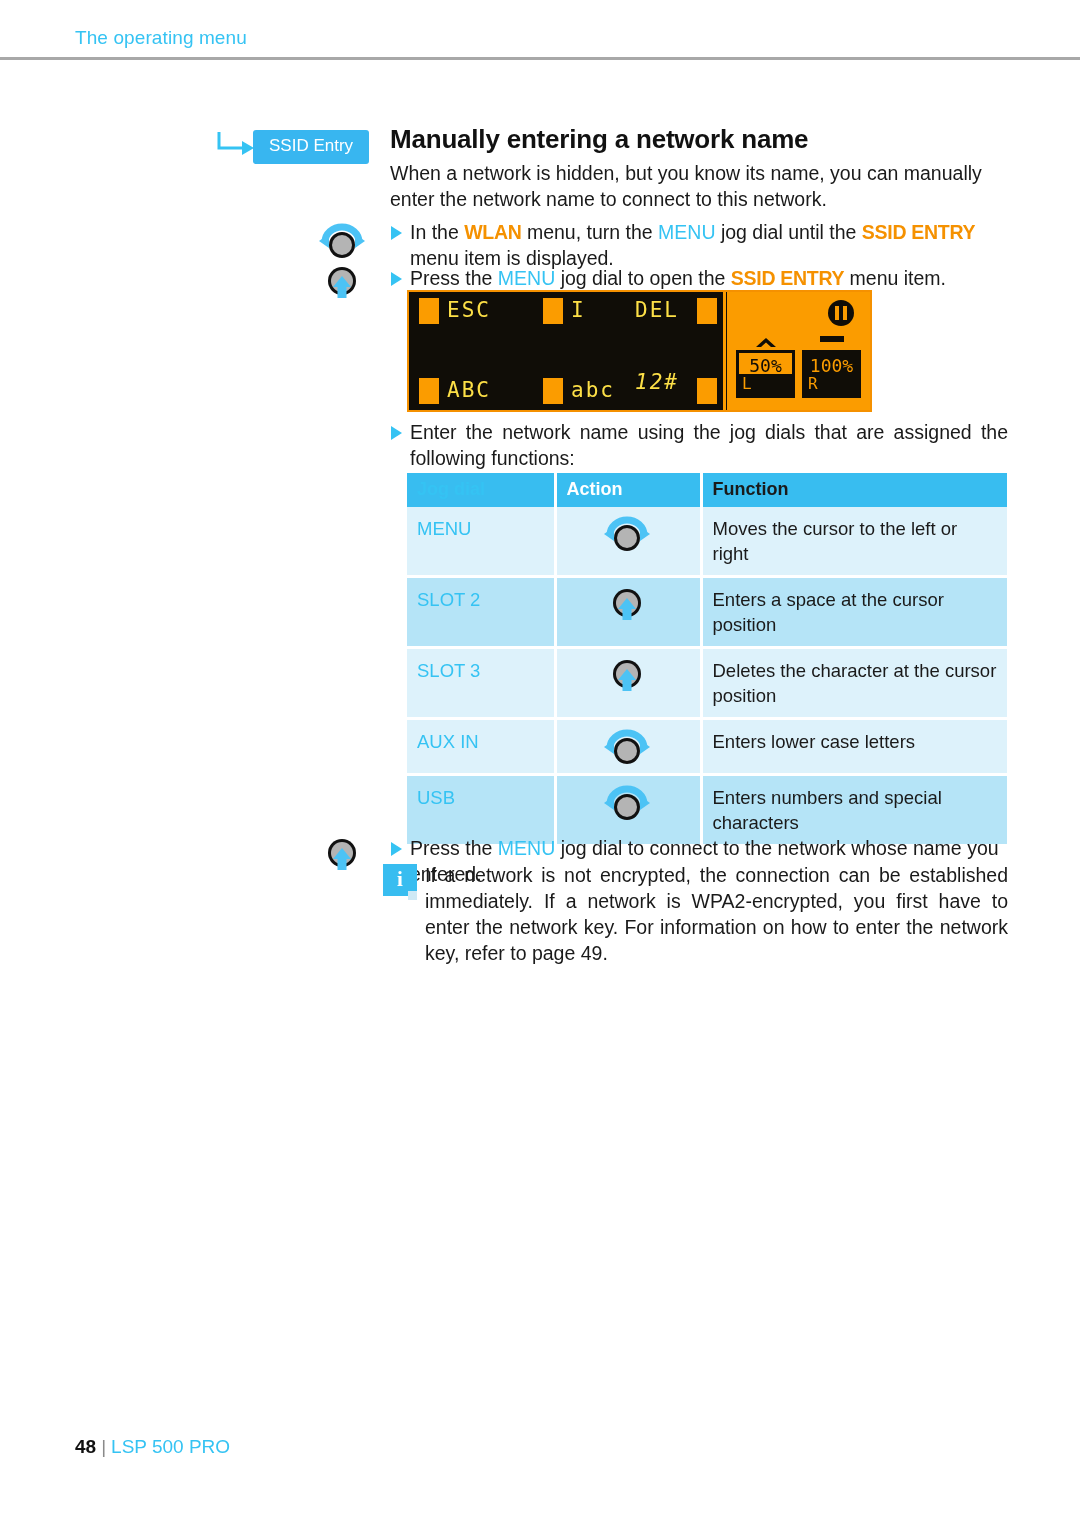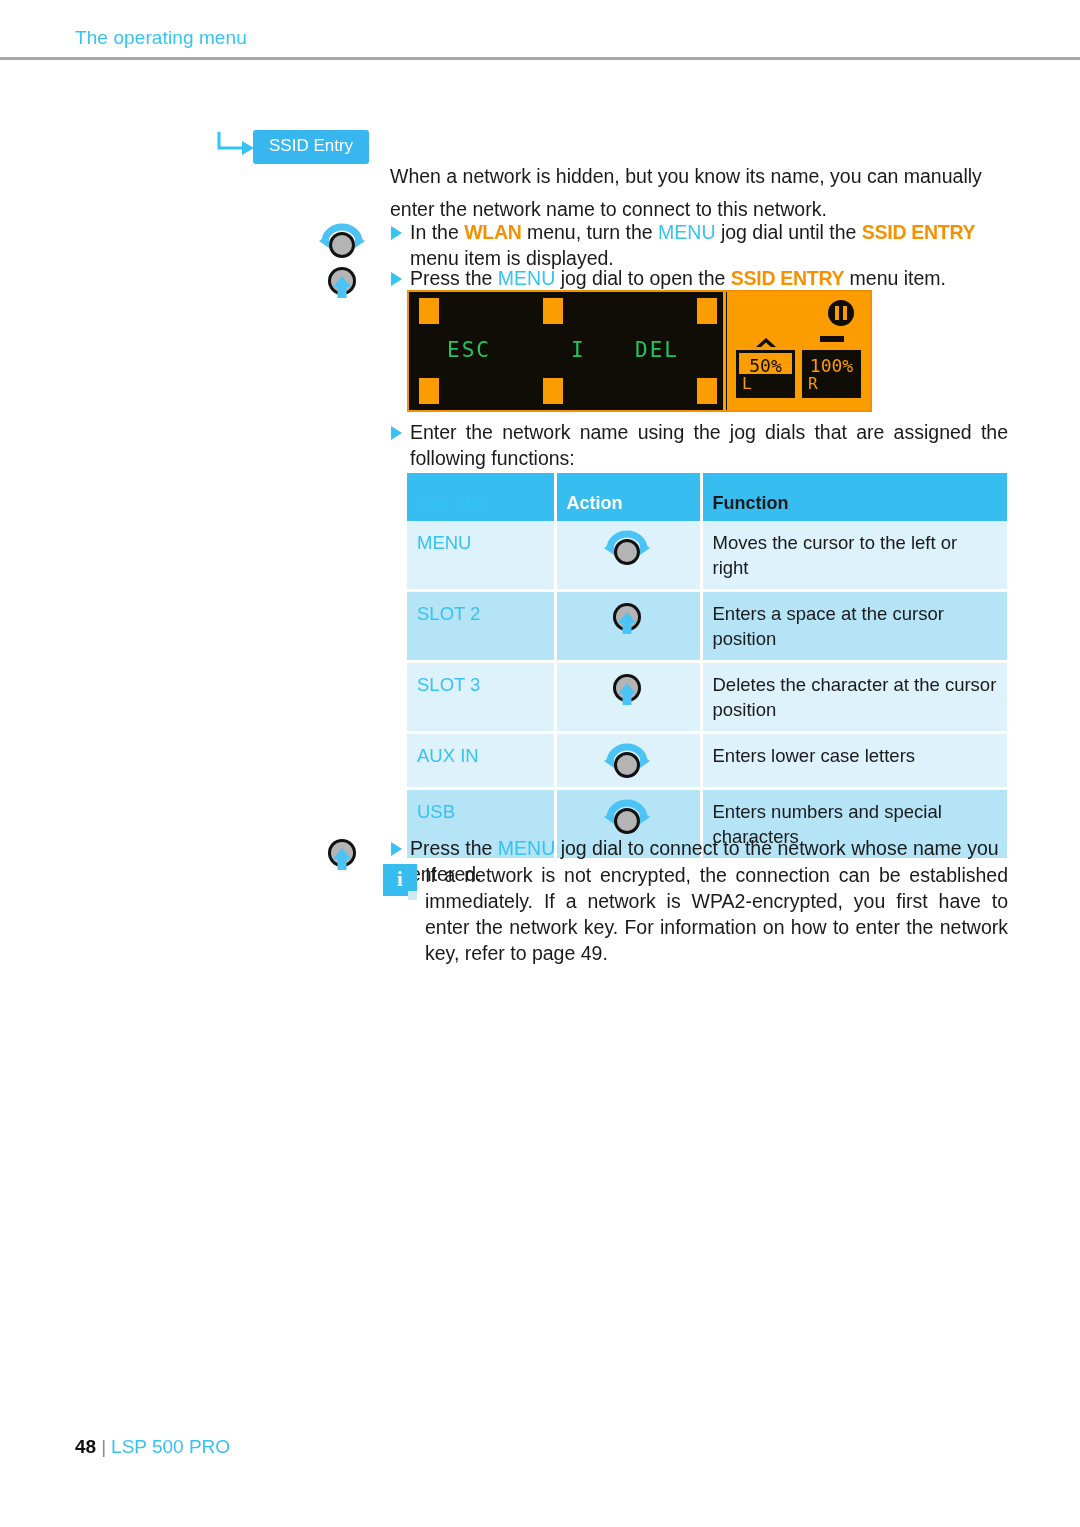--- a/index.html
+++ b/index.html
@@ -42,21 +42,21 @@
     white-space:nowrap;
   }
 
   
   .h1 {
     position:absolute; left:390px; top:124px; width:620px;
     font-size:26px; font-weight:bold; color:#111; letter-spacing:-0.2px;
   }
   .intro {
     position:absolute; left:390px; top:160px; width:618px;
-    font-size:19.5px; line-height:33px; color:#1a1a1a;
+    font-size:19.5px; line-height:26px; color:#1a1a1a;
   }
 
   
   .bullet-row { position:absolute; }
   .tri {
     position:absolute; width:0; height:0;
     border-top:7px solid transparent; border-bottom:7px solid transparent;
     border-left:11px solid #35c3f3;
   }
   .btext { position:absolute; font-size:19.5px; line-height:26px; color:#1a1a1a; }
@@ -74,23 +74,23 @@
   }
   .lcd-left { position:absolute; left:0; top:0; width:316px; height:118px; }
   .lcd-right {
     position:absolute; left:318px; top:0; width:143px; height:118px;
     background:#fb9c00;
   }
   .lcd-sep { position:absolute; left:314px; top:0; width:3px; height:118px; background:#fb9c00; }
 
   .sq { position:absolute; background:#fb9c00; width:20px; height:26px; }
   .lcdtxt {
-    position:absolute; color:#22c55e;
+    position:absolute; color:#fde047;
     font-family:"DejaVu Sans Mono", monospace;
-    font-size:21px; letter-spacing:2px; white-space:nowrap;margin-top:40px;
+    font-size:21px; letter-spacing:2px; white-space:nowrap;
   }
   .ssid-line {
     position:absolute; left:63px; top:40px;
     font-family:"DejaVu Sans Mono", monospace;
     font-size:29px; letter-spacing:1.5px; color:#fb9c00; white-space:nowrap;
   }
   .cursor-cell {
     background:#fb9c00; color:#100d07;
     padding:1px 0 6px 0;
     display:inline-block;
@@ -126,21 +126,21 @@
 
   
   .tbl {
     position:absolute; left:407px; top:473px; width:600px;
     border-collapse:collapse;
     font-size:18px;
   }
   .tbl th {
     background:#38bdf0; color:#ffffff;
     text-align:left; font-weight:bold;
-    padding:20px 10px 7px 10px;
+    padding:6px 10px 7px 10px;
     font-size:18px;
     border-right:3px solid #ffffff;
   }
   .tbl th:last-child { border-right:none; }
   .tbl td {
     padding:9px 10px 9px 10px;
     vertical-align:top;
     border-right:3px solid #ffffff;
     border-bottom:3px solid #ffffff;
     font-size:18.5px; line-height:25px;
@@ -186,20 +186,21 @@
     <div class="runhead-rule"></div>
   </div>
 
   <svg class="elbow" viewBox="0 0 40 28">
     <path d="M3 2 L3 18 L28 18" stroke="#35c3f3" stroke-width="3" fill="none"></path>
     <path d="M26 11 L38 18 L26 25 Z" fill="#35c3f3"></path>
   </svg>
 
   <div class="badge">SSID Entry</div>
 
+  <div class="h1">Manually entering a network name</div>
   <div class="intro">When a network is hidden, but you know its name, you can manually enter the network name to connect to this network.</div>
 
   <svg class="dial" style="left:318px; top:220px;" width="48" height="40" viewBox="0 0 48 40">
     <path d="M7 22 A17 15 0 0 1 41 22" stroke="#4cc3f5" stroke-width="7" fill="none" stroke-linecap="butt"></path>
     <path d="M11 14 L1 21 L11 28 Z" fill="#4cc3f5"></path>
     <path d="M37 14 L47 21 L37 28 Z" fill="#4cc3f5"></path>
     <circle cx="24" cy="25" r="13" fill="#111111"></circle>
     <circle cx="24" cy="25" r="10" fill="#b4b4b4"></circle>
   </svg>
 

